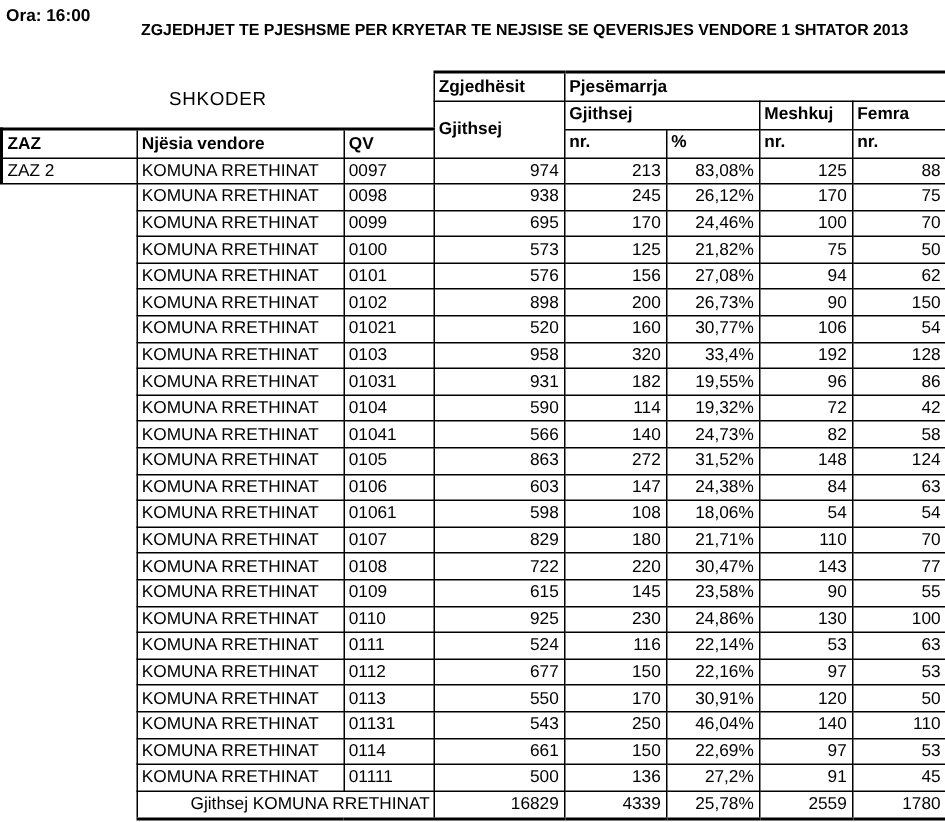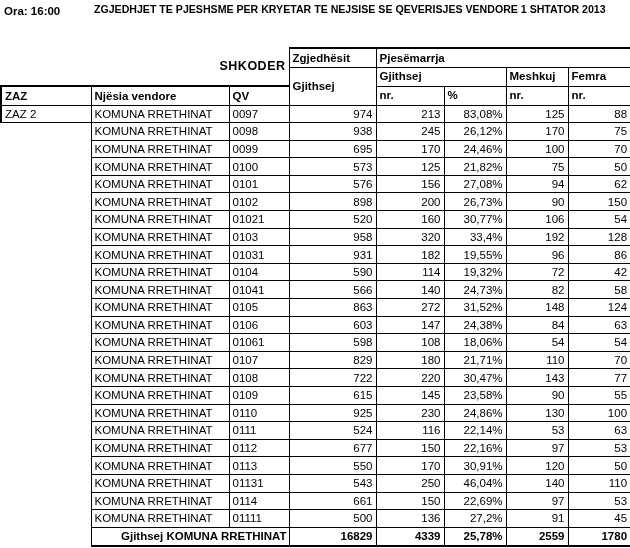--- a/index.html
+++ b/index.html
@@ -10,21 +10,21 @@
     color: #000000;
     font-family: "Liberation Sans", sans-serif;
     overflow: hidden;
   }
   .time-label {
     position: absolute; top: 5px; left: 4px;
     font-size: 11.5px; font-weight: 700; line-height: 13px;
     white-space: nowrap;
   }
   .report-title {
-    position: absolute; top: 3px; left: 94px; width: 534px;
+    position: absolute; top: 14px; left: 94px; width: 534px;
     font-size: 10.6px; font-weight: 700; line-height: 13px;
     white-space: nowrap; overflow: hidden;
   }
   table.results {
     position: absolute; top: 47px; left: 0;
     width: 630px;
     border-collapse: collapse;
     table-layout: fixed;
   }
   th, td {
@@ -35,30 +35,30 @@
     overflow: hidden;
     line-height: 1.05;
   }
   thead tr { height: 19px; }
   tbody tr { height: 17.6px; }
   th { font-weight: 700; text-align: left; margin-top: 14px; }
   td.txt { text-align: left; }
   td.num { text-align: right; }
   td.region-cell {
     border: none;
-    font-weight: 700;
+    font-weight: 400;
     font-size: 12.5px;
-    text-align: right;
+    text-align: center;
     vertical-align: middle;
     padding-left: 4px;
     letter-spacing: 0.5px;
   }
   td.zaz-void { border: none; }
   tr.total-row { height: 18.5px; }
-  tr.total-row td { font-weight: 700; }
+  tr.total-row td { font-weight: 400; }
   td.total-label { text-align: right; padding-right: 2px; }
   .b-top    { border-top: 2px solid #000; }
   .b-right  { border-right: 2px solid #000; }
   .b-bottom { border-bottom: 2px solid #000; }
   .b-left   { border-left: 2px solid #000; }
 </style>
 </head>
 <body>
 
 <div class="time-label">Ora: 16:00</div>

